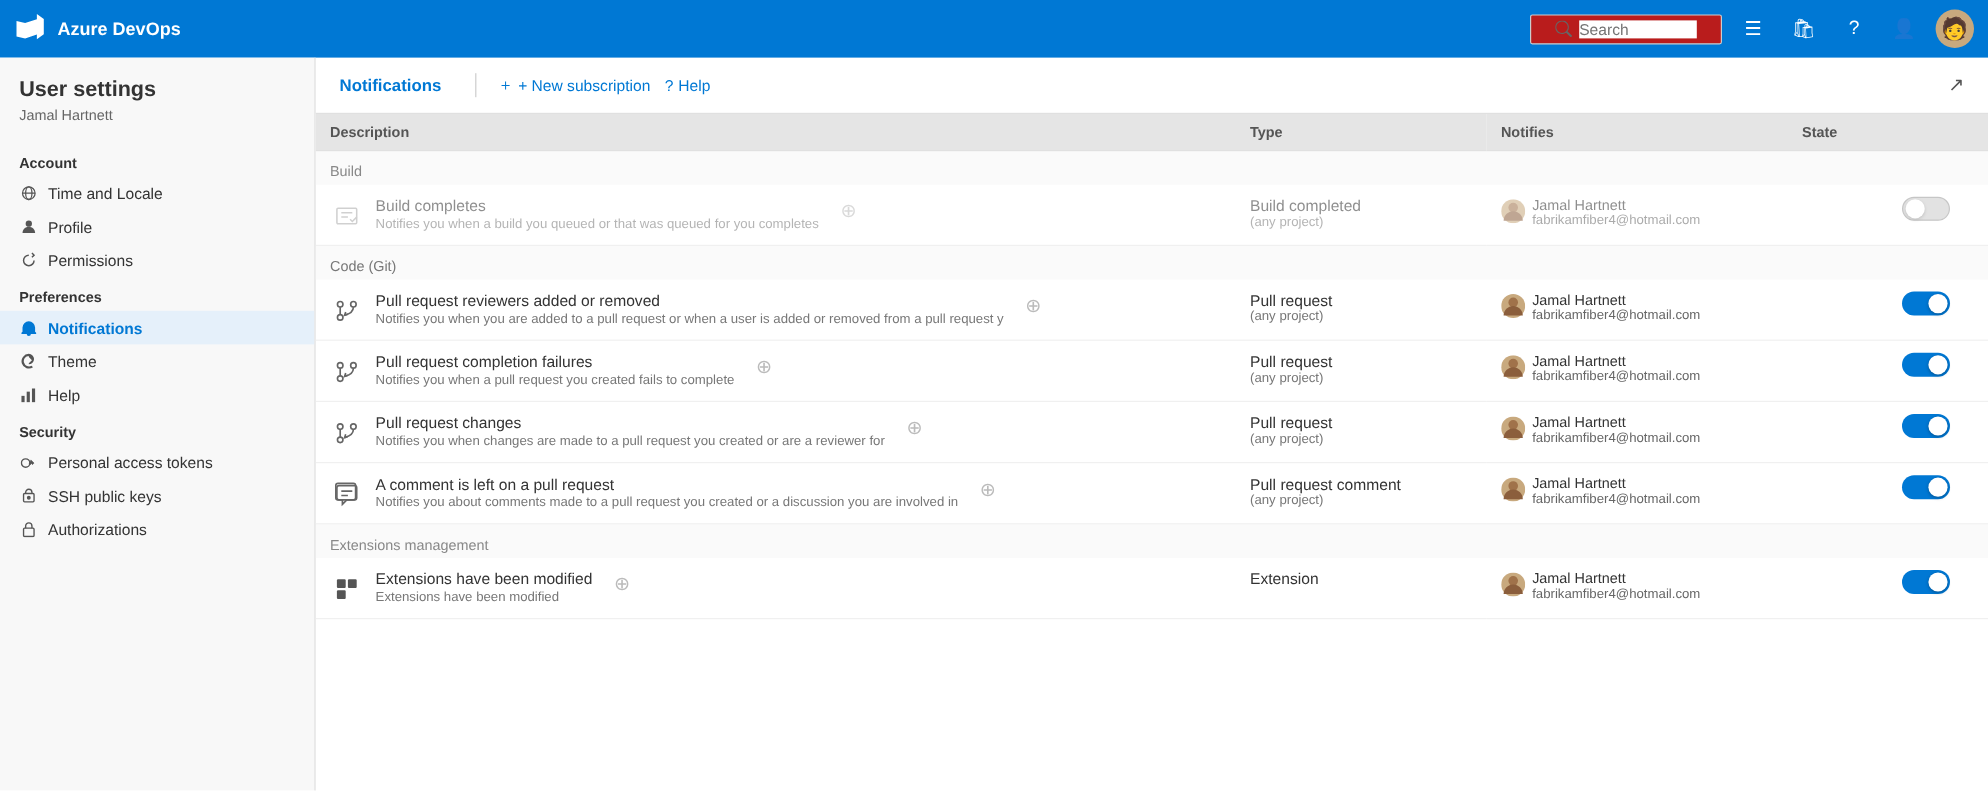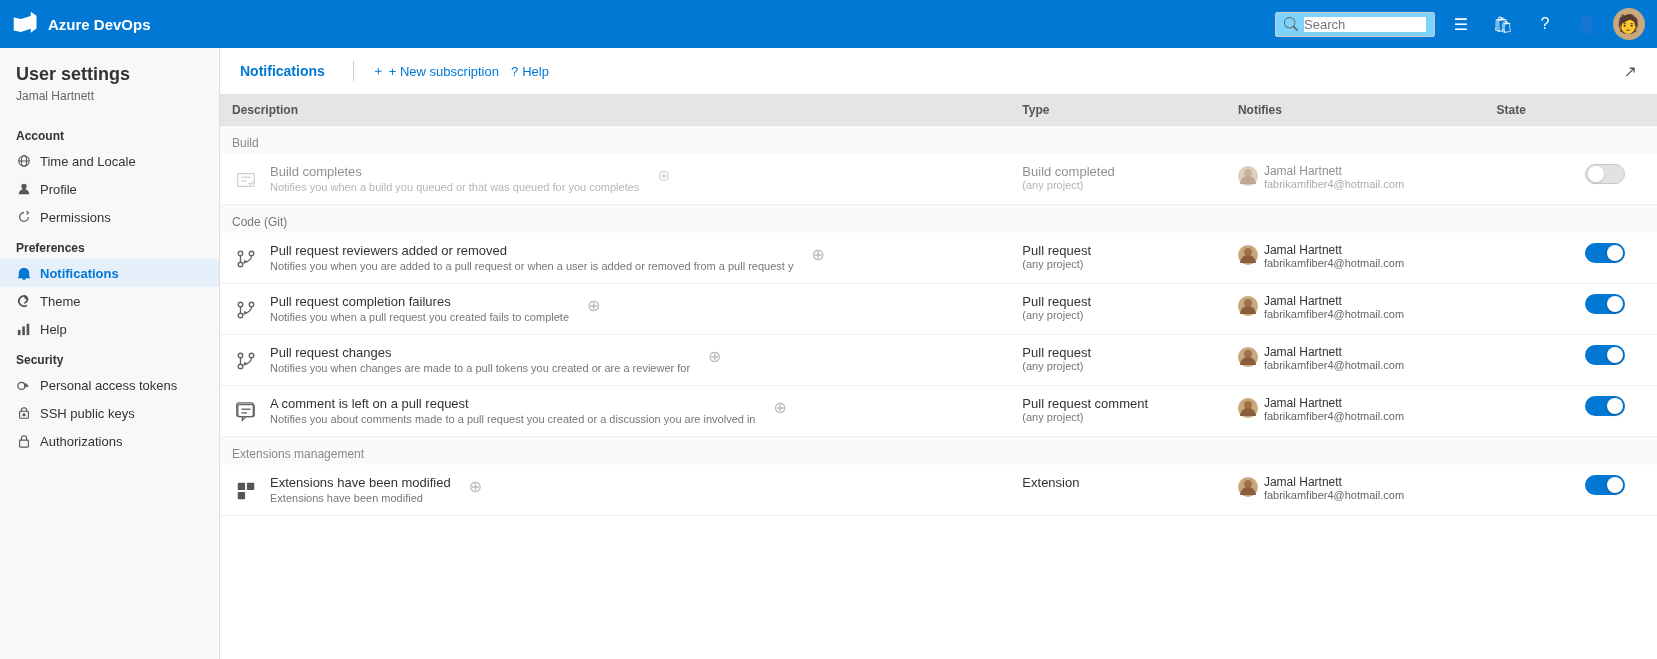--- a/index.html
+++ b/index.html
@@ -14,35 +14,35 @@
       padding: 0 12px;
       flex-shrink: 0;
       justify-content: space-between;
     }
     .top-nav-left { display: flex; align-items: center; gap: 8px; }
     .top-nav-logo { width: 28px; height: 28px; }
     .top-nav-title { color: #fff; font-size: 15px; font-weight: 600; }
     .top-nav-right { display: flex; align-items: center; gap: 10px; }
     .search-box {
       display: flex; align-items: center;
-      background: #7dd3fc; border: 1px solid #ccc;
-      border-radius: 2px; padding: 4px 8px; gap: 6px;
+      background: #b91c1c; border: 1px solid #ccc;
+      border-radius: 2px; padding: 4px 20px; gap: 6px;
       width: 160px;
     }
     .search-box input { border: none; outline: none; font-size: 13px; width: 100%; }
     .search-icon-svg { width: 14px; height: 14px; fill: #666; flex-shrink: 0; }
     .nav-icon-btn { color: #fff; background: none; border: none; cursor: pointer; font-size: 16px; display: flex; align-items: center; justify-content: center; width: 32px; height: 32px; border-radius: 2px; }
     .avatar-img { width: 32px; height: 32px; border-radius: 50%; background: #c8a97e; display: flex; align-items: center; justify-content: center; font-size: 18px; }
 
     
     .main-layout { display: flex; flex: 1; overflow: hidden; }
 
     
     .sidebar {
-      width: 220px;
+      width: 263px;
       background: #f8f8f8;
       border-right: 1px solid #e0e0e0;
       padding: 16px 0;
       flex-shrink: 0;
       overflow-y: auto;
     }
     .sidebar-title { font-size: 18px; font-weight: 600; padding: 0 16px 4px; }
     .sidebar-subtitle { font-size: 12px; color: #666; padding: 0 16px 16px; }
     .sidebar-section-header { font-size: 12px; font-weight: 700; color: #333; padding: 10px 16px 4px; text-transform: none; }
     .sidebar-item {
@@ -417,21 +417,21 @@
     <circle cx="6" cy="6" r="2.5"></circle>
     <circle cx="18" cy="6" r="2.5"></circle>
     <circle cx="6" cy="18" r="2.5"></circle>
     <line x1="6" y1="8.5" x2="6" y2="15.5"></line>
     <path d="M18 8.5 Q18 14 10 16"></path>
     <polyline points="13,15 10,16 11,13"></polyline>
   </svg>
                   </div>
           <div>
             <div class="row-title">Pull request changes</div>
-            <div class="row-subtitle">Notifies you when changes are made to a pull tokens you created or are a reviewer for</div>
+            <div class="row-subtitle">Notifies you when changes are made to a pull request you created or are a reviewer for</div>
           </div>
           <span style="margin-left:8px; color:#bbb; font-size:16px; margin-top:2px;">⊕</span>
         </div>
       </td>
       <td>
         <div>Pull request</div>
         <div class="type-any">(any project)</div>
       </td>
       <td>
         <div class="notifies-user">

